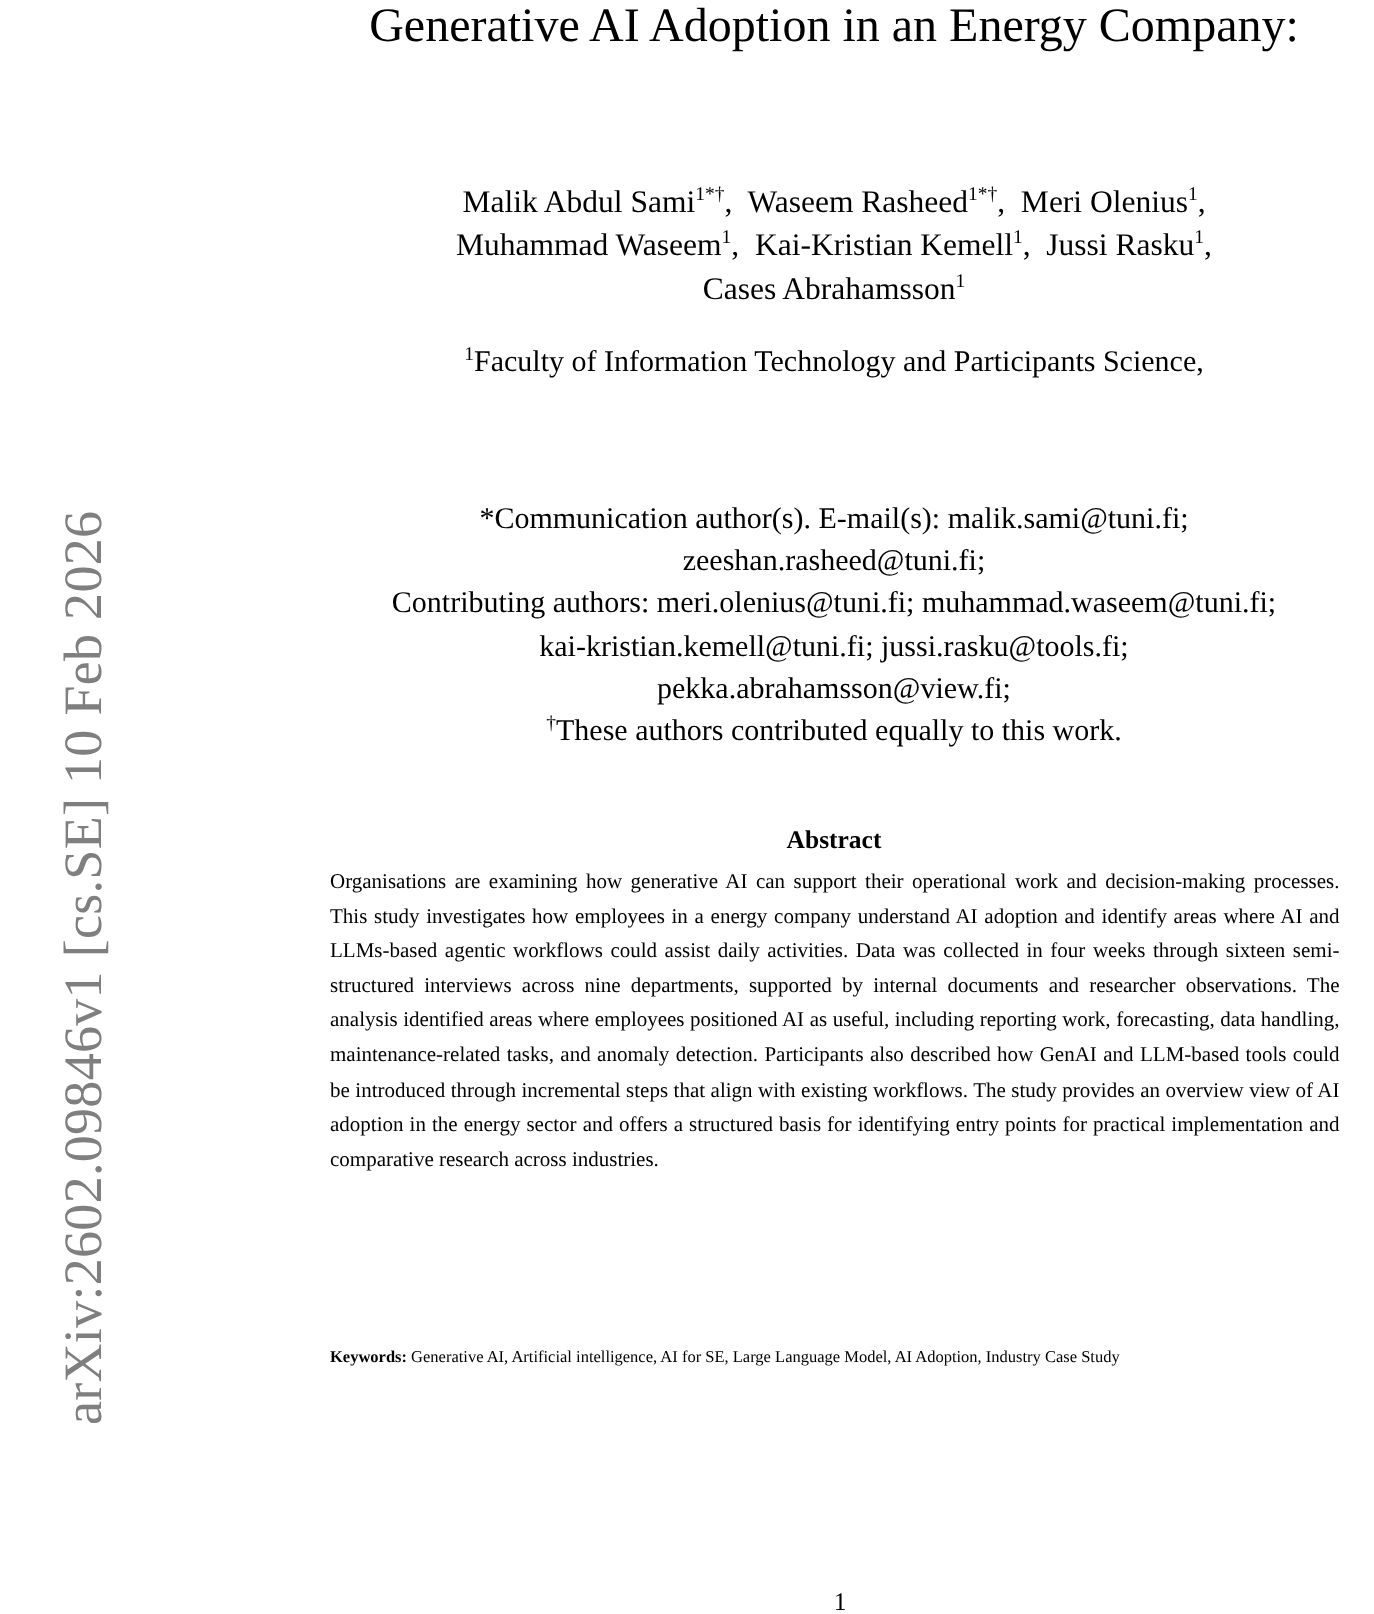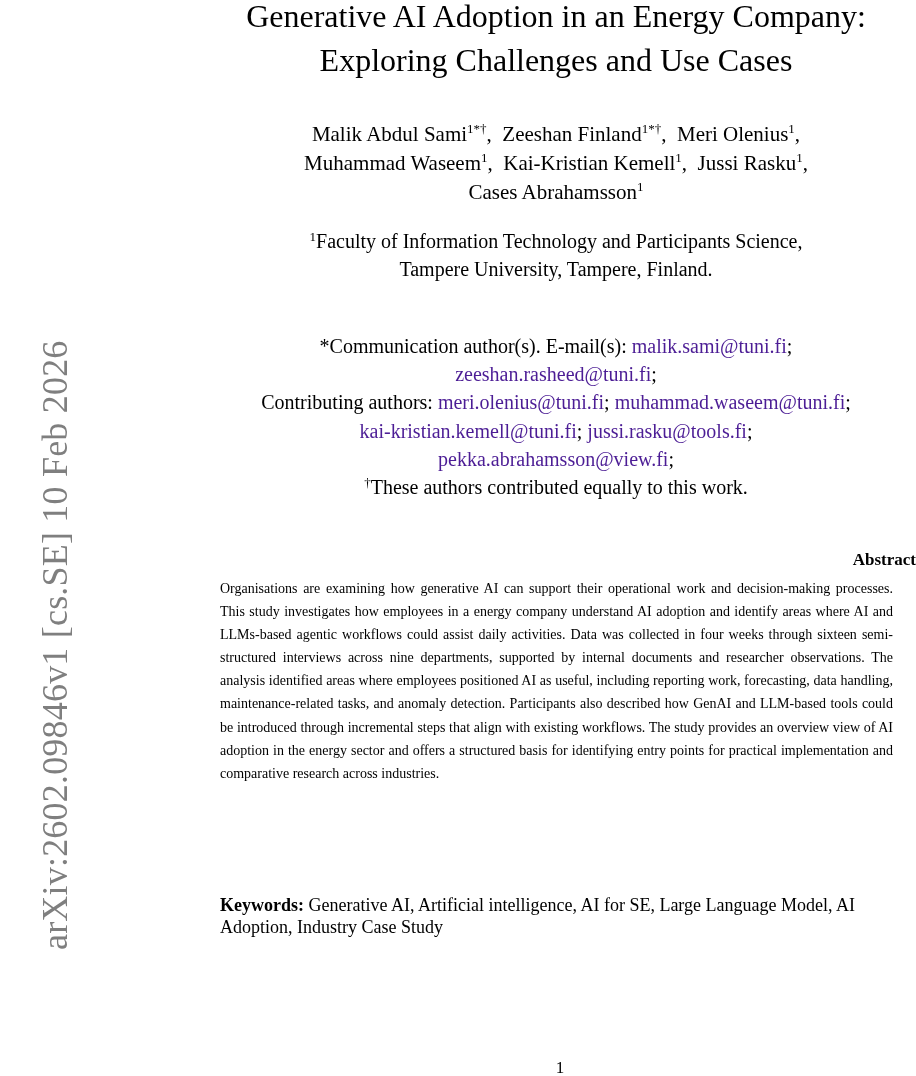--- a/index.html
+++ b/index.html
@@ -72,30 +72,30 @@
     position: absolute;
     left: 186px;
     width: 740px;
     top: 332px;
     text-align: center;
     font-family: "Liberation Serif", serif;
     font-size: 20px;
     line-height: 28.2px;
   }
   .emails a {
-    color: #4c1d95;
+    color: #000000;
     text-decoration: none;
   }
   .emails sup { font-size: 13px; vertical-align: 7px; line-height: 0; }
   .abstract-head {
     position: absolute;
     left: 196px;
     width: 720px;
     top: 549px;
-    text-align: right;
+    text-align: center;
     font-family: "Liberation Serif", serif;
     font-weight: bold;
     font-size: 17px;
     line-height: 22px;
   }
   .abstract-body {
     position: absolute;
     left: 220px;
     width: 673px;
     top: 577px;
@@ -103,21 +103,21 @@
     font-family: "Liberation Serif", serif;
     font-size: 14px;
     line-height: 23.1px;
   }
   .keywords {
     position: absolute;
     left: 220px;
     width: 690px;
     top: 895px;
     font-family: "Liberation Serif", serif;
-    font-size: 18px;
+    font-size: 11px;
     line-height: 21.5px;
   }
   .keywords b { font-weight: bold; }
   .page-number {
     position: absolute;
     left: 540px;
     width: 40px;
     top: 1058px;
     text-align: center;
     font-family: "Liberation Serif", serif;
@@ -126,36 +126,34 @@
 </style>
 </head>
 <body>
 
 <div class="arxiv-stamp">
   <span>arXiv:2602.09846v1  [cs.SE]  10 Feb 2026</span>
 </div>
 
 <h1 class="title">
   <span>Generative AI Adoption in an Energy Company:</span><br>
-  <span>Exploring Challenges and Use Cases</span>
 </h1>
 
 <div class="authors">
   <span>Malik Abdul Sami</span><sup>1*†</sup>,&nbsp;
-  <span>Zeeshan Finland</span><sup>1*†</sup>,&nbsp;
+  <span>Waseem Rasheed</span><sup>1*†</sup>,&nbsp;
   <span>Meri Olenius</span><sup>1</sup>,<br>
   <span>Muhammad Waseem</span><sup>1</sup>,&nbsp;
   <span>Kai-Kristian Kemell</span><sup>1</sup>,&nbsp;
   <span>Jussi Rasku</span><sup>1</sup>,<br>
   <span>Cases Abrahamsson</span><sup>1</sup>
 </div>
 
 <div class="affil">
   <sup>1</sup><span>Faculty of Information Technology and Participants Science,</span><br>
-  <span>Tampere University, Tampere, Finland.</span>
 </div>
 
 <div class="emails">
   <span>*Communication author(s). E-mail(s):</span>
   <a>malik.sami@tuni.fi</a><span>;</span><br>
   <a>zeeshan.rasheed@tuni.fi</a><span>;</span><br>
   <span>Contributing authors:</span>
   <a>meri.olenius@tuni.fi</a><span>;</span>
   <a>muhammad.waseem@tuni.fi</a><span>;</span><br>
   <a>kai-kristian.kemell@tuni.fi</a><span>;</span>

